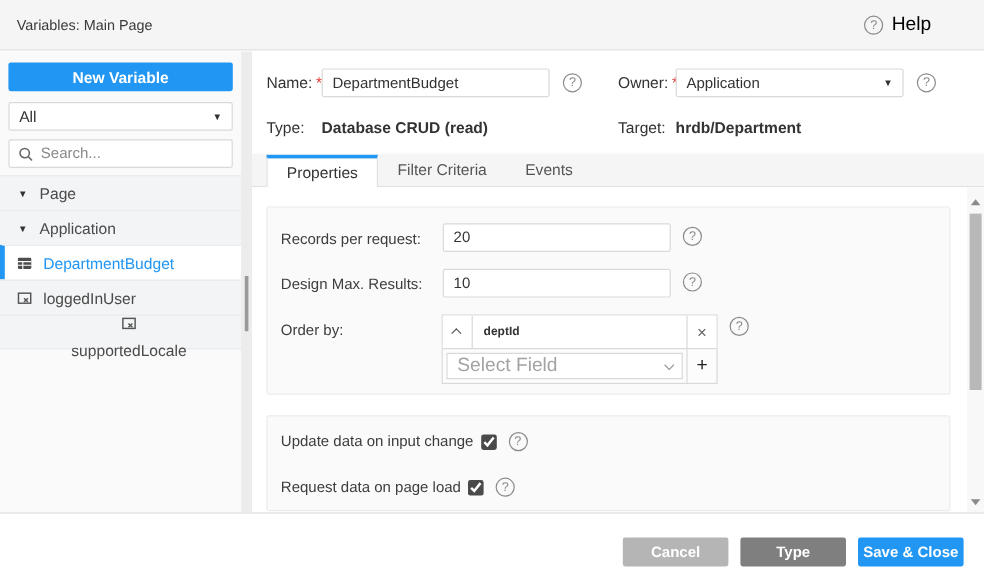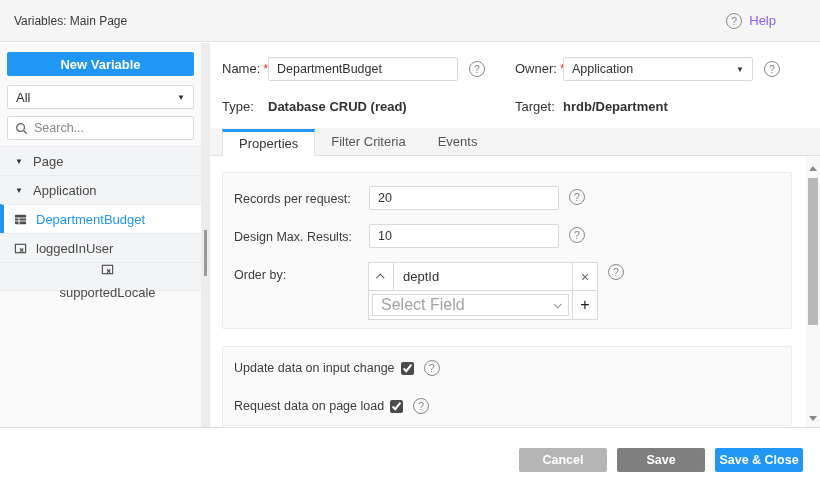--- a/index.html
+++ b/index.html
@@ -7,21 +7,21 @@
               font-family:"Liberation Sans", sans-serif; color:#333; }
   #app { position:relative; width:820px; height:488px; background:#fff; }
 
   
   .header { position:absolute; top:0; left:0; width:820px; height:42px;
             background:#f5f5f5; border-bottom:1px solid #e2e2e2;
             display:flex; align-items:center; justify-content:space-between;
             padding:0 44px 0 14px; }
   .header-title { font-size:12px; color:#3a3a3a; }
   .help-wrap { display:flex; align-items:center; gap:7px; cursor:pointer; }
-  .help-text { font-size:13px; color:#8b5cf6; }
+  .help-text { font-size:16px; color:#000000; }
   .qcircle { width:16px; height:16px; border:1px solid #8a8a8a; border-radius:50%;
              color:#8a8a8a; font-size:10.5px; line-height:14px; text-align:center;
              display:inline-block; flex:0 0 auto; background:transparent; }
 
   
   .sidebar { position:absolute; top:43px; left:0; width:210px; height:384px;
              background:#fafafa; border-right:1px solid #ebebeb; }
   .side-track { position:absolute; top:0; right:0; width:8px; height:100%; background:#ececec; }
   .side-thumb { position:absolute; top:187px; right:2px; width:3px; height:46px; background:#9a9a9a; }
   .side-inner { position:absolute; top:0; left:0; right:8px; bottom:0; }
@@ -96,21 +96,21 @@
   .p-help { position:absolute; left:346px; }
 
   
   .ob-group { position:absolute; left:145px; top:89px; width:230px;
               border:1px solid #d9d9d9; background:#fcfcfc; }
   .ob-row1 { height:28px; display:flex; align-items:stretch; background:#fff;
              border-bottom:1px solid #d9d9d9; }
   .ob-sort { width:25px; border-right:1px solid #d9d9d9; display:flex;
              align-items:center; justify-content:center; cursor:pointer; }
   .ob-field { flex:1; display:flex; align-items:center; padding-left:9px;
-              font-size:13px; color:#333; }
+              font-size:10px; color:#333;font-weight:bold; }
   .ob-del { width:25px; border-left:1px solid #d9d9d9; display:flex;
             align-items:center; justify-content:center; color:#666;
             font-size:14px; cursor:pointer; }
   .ob-row2 { height:28px; display:flex; align-items:stretch; }
   .ob-select { flex:1; margin:3px; height:22px; background:#fff;
                border:1px solid #d9d9d9; display:flex; align-items:center;
                justify-content:space-between; padding:0 8px; cursor:pointer; }
   .ob-select .ph { font-size:16px; color:#a3a3a3; }
   .ob-add { width:25px; border-left:1px solid #d9d9d9; display:flex;
             align-items:center; justify-content:center; font-size:16px;
@@ -285,17 +285,17 @@
       <div class="vscroll">
         <span class="sarrow up"></span>
         <div class="vthumb"></div>
         <span class="sarrow down"></span>
       </div>
     </div>
   </div>
 
   <div class="footer">
     <button class="btn cancel">Cancel</button>
-    <button class="btn save">Save</button>
+    <button class="btn save">Type</button>
     <button class="btn saveclose">Save &amp; Close</button>
   </div>
 
 </div>
 
 </body></html>

